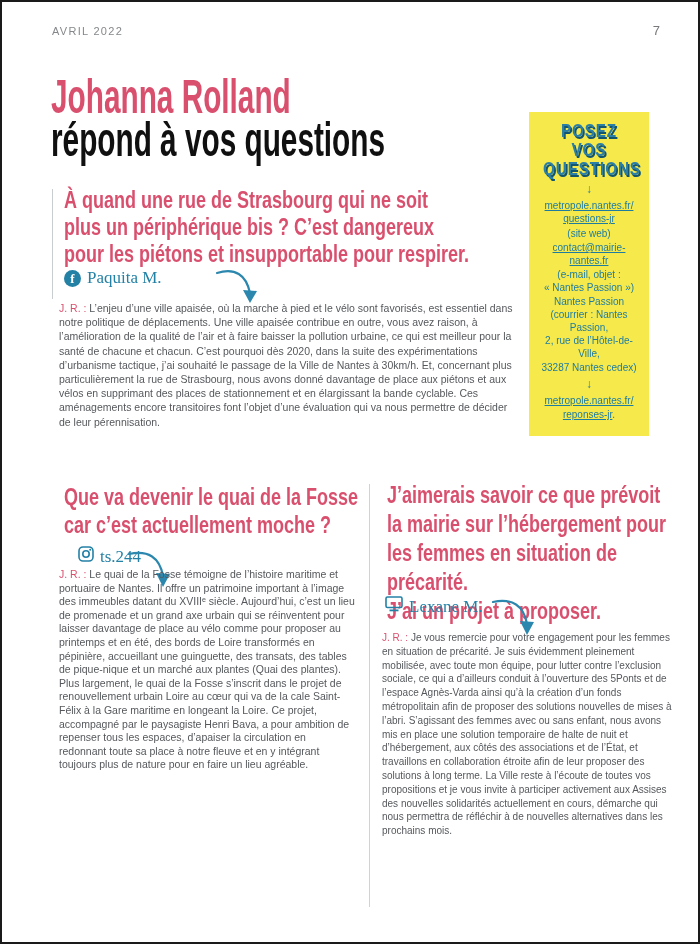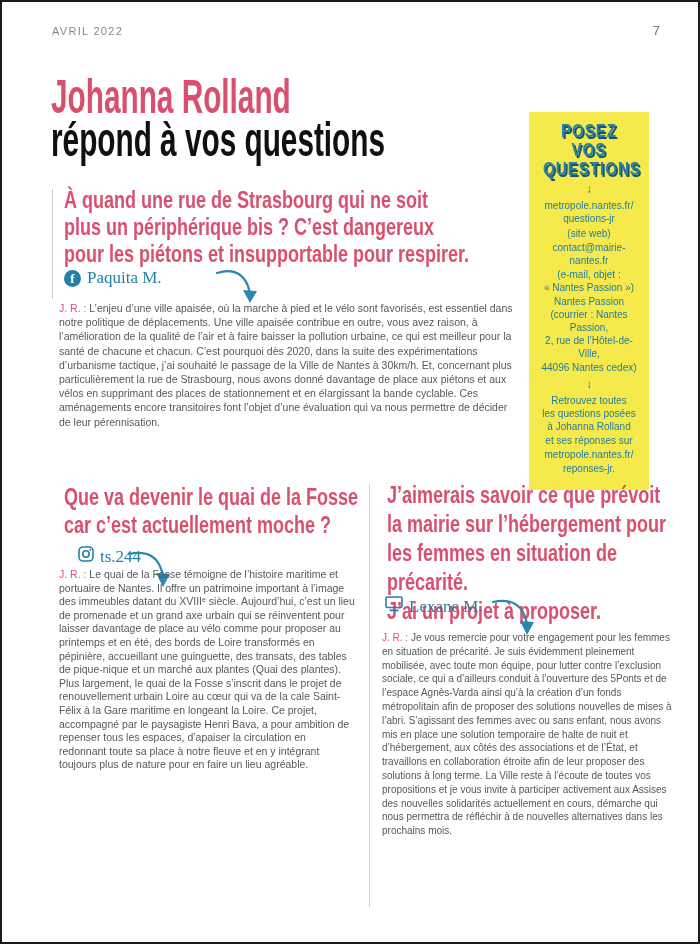--- a/index.html
+++ b/index.html
@@ -53,21 +53,21 @@
   .ans3 { left:380px; top:629px; width:292px; font-size:10px; line-height:13.8px; }
 
   
   .ask-box { position:absolute; left:527px; top:110px; width:120px; min-height:300px;
       background:#f6e94b; padding:10px 6px 14px; text-align:center;
       color:#1f7ca1; font-size:10px; line-height:13.2px; }
   .ask-title { font-weight:bold; font-size:18px; line-height:19px; letter-spacing:1px;
       color:#2b7fa5; text-shadow:1.8px 1.8px 0 #14556e; transform:scaleX(0.85);
       transform-origin:center top; margin-bottom:4px; }
   .ask-arrow { font-size:12px; margin:4px 0 3px; color:#2b7fa5; }
-  .ask-link { color:#1f7ca1; cursor:pointer; }
+  .ask-link { text-decoration:underline; color:#1f7ca1; cursor:pointer; }
   .ask-box .row { margin:1px 0; }
 </style>
 </head>
 <body>
 
 <div class="page">
 
   <div class="hdr-date">AVRIL 2022</div>
   <div class="hdr-page">7</div>
 
@@ -82,26 +82,22 @@
     <div class="ask-arrow">↓</div>
     <div class="row ask-link prewrap">metropole.nantes.fr/
 questions-jr</div>
     <div class="row">(site web)</div>
     <div class="row ask-link">contact@mairie-nantes.fr</div>
     <div class="row prewrap">(e-mail, objet :
 « Nantes Passion »)
 Nantes Passion
 (courrier : Nantes Passion,
 2, rue de l’Hôtel-de-Ville,
-44096 Nantes cedex)</div>
+33287 Nantes cedex)</div>
     <div class="ask-arrow">↓</div>
-    <div class="row prewrap">Retrouvez toutes
-les questions posées
-à Johanna Rolland
-et ses réponses sur</div>
     <div class="row ask-link">metropole.nantes.fr/</div>
     <div class="row"><span class="ask-link">reponses-jr</span><span>.</span></div>
   </div>
 
   <div class="q1-rule"></div>
   <div class="question q1 prewrap">À quand une rue de Strasbourg qui ne soit
 plus un périphérique bis ? C’est dangereux
 pour les piétons et insupportable pour respirer.</div>
   <div class="source src1">
     <span class="fb-circle">f</span>

